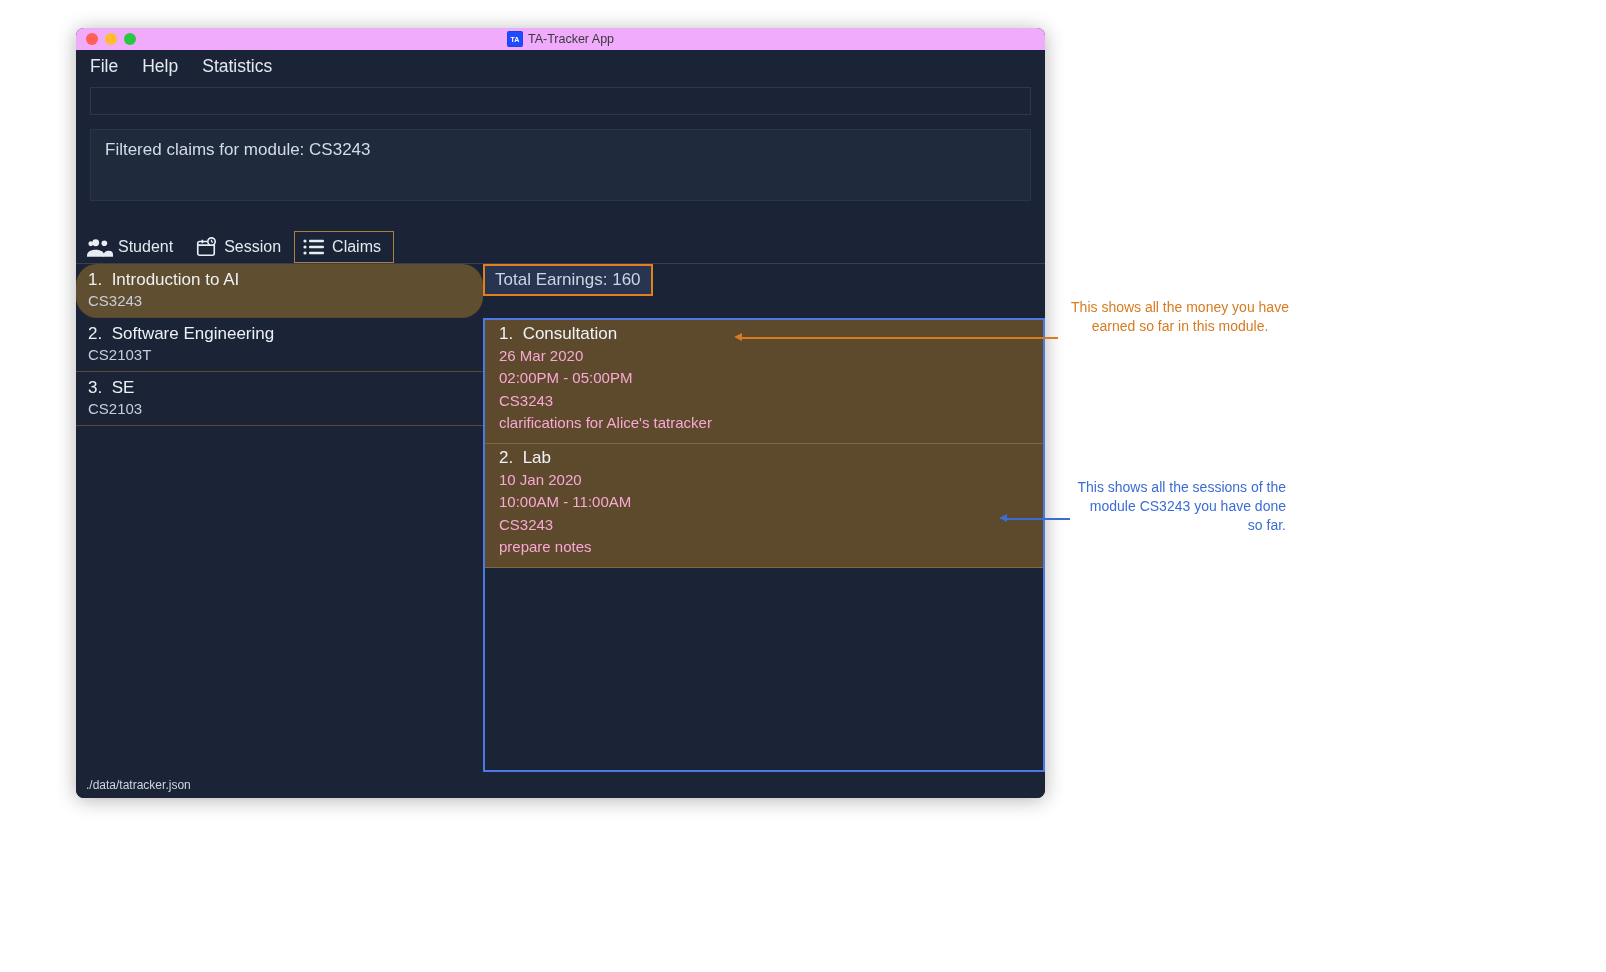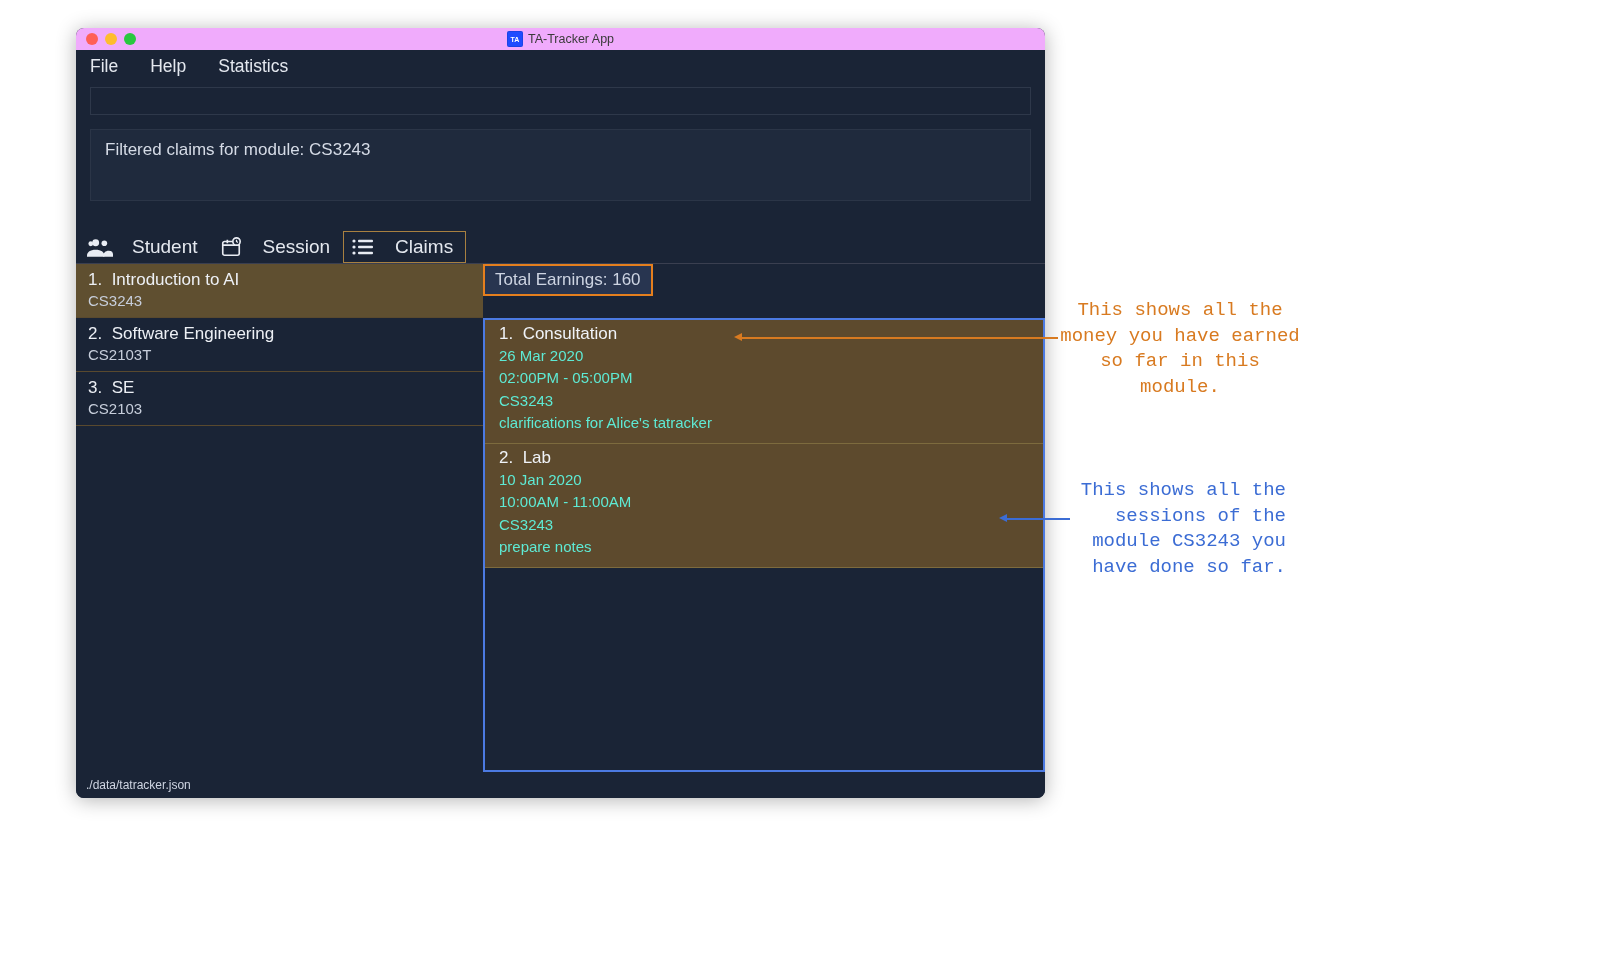--- a/index.html
+++ b/index.html
@@ -44,21 +44,21 @@
   }
   .app-badge {
     width: 16px; height: 16px; background: #1f4bff; color: #fff;
     font-size: 7px; font-weight: bold; display: inline-flex;
     align-items: center; justify-content: center; border-radius: 2px;
     box-shadow: 0 0 0 1px rgba(0,0,0,0.1) inset;
   }
   .menubar {
     background: #1a2436;
     padding: 6px 14px 8px;
-    display: flex; gap: 32px;
+    display: flex; gap: 24px;
     font-size: 17.5px;
   }
   .menu-item { cursor: pointer; }
   .input-row {
     margin: 2px 14px 8px;
     height: 28px;
     border: 1px solid #2e384a;
     background: #1a2436;
   }
   .message-box {
@@ -68,23 +68,23 @@
     border: 1px solid #2b3547;
     font-size: 17px;
     color: #d5dbe6;
   }
   .tabbar {
     display: flex;
     padding: 0 0 0 4px;
     align-items: stretch;
   }
   .tab {
-    display: flex; align-items: center; gap: 19px;
+    display: flex; align-items: center; gap: 5px;
     padding: 4px 12px 4px 6px;
-    font-size: 19px;
+    font-size: 16px;
     cursor: pointer;
     border: 1.5px solid transparent;
   }
   .tab.active { border: 1.5px solid #a88040; }
   .tab-icon { width: 26px; height: 22px; display:inline-flex; align-items:center; justify-content:center; }
   .content {
     display: flex;
     flex: 1;
     border-top: 1px solid #3a3f50;
     overflow: hidden;
@@ -92,21 +92,21 @@
   .modules-panel {
     width: 407px;
     background: #1a2436;
     overflow-y: auto;
   }
   .module-row {
     padding: 6px 12px 8px;
     border-bottom: 1px solid #59492e;
     cursor: pointer;
   }
-  .module-row.selected { background: #5f4f30; }
+  .module-row.selected { background: #5f4f30; border-radius: 21px; }
   .module-title { font-size: 17px; color: #edf0f5; }
   .module-code  { font-size: 15px; color: #c7cedb; margin-top: 2px; }
   .right-panel {
     flex: 1;
     display: flex;
     flex-direction: column;
     position: relative;
     background: #1a2436;
     gap: 20px;
   }
@@ -125,33 +125,32 @@
     flex: 1;
     overflow-y: auto;
     background: #1a2436;
   }
   .session-row {
     background: #5d4a2d;
     padding: 4px 14px 10px;
     border-bottom: 1px solid #7d6b3e;
   }
   .session-title { font-size: 17px; color: #f0f3f8; }
-  .session-sub   { font-size: 15px; color: #5eead4; margin-top: 2px; line-height: 1.35; }
+  .session-sub   { font-size: 15px; color: #f9a8d4; margin-top: 2px; line-height: 1.35; }
   .statusbar {
     background: #1a2436;
     font-size: 12px;
     color: #cfd5e2;
     padding: 6px 10px;
   }
   .annotation {
     position: absolute;
-    font-size: 19px;
+    font-size: 14px;
     line-height: 1.35;
     text-align: center;
-    font-family: Liberation Mono, monospace;
   }
   .anno-orange { color: #d87a20; }
   .anno-blue   { color: #3b6cd4; text-align: right; }
   .conn-line {
     position: absolute;
     background: currentColor;
     height: 1.5px;
   }
   .conn-arrow {
     position: absolute;

